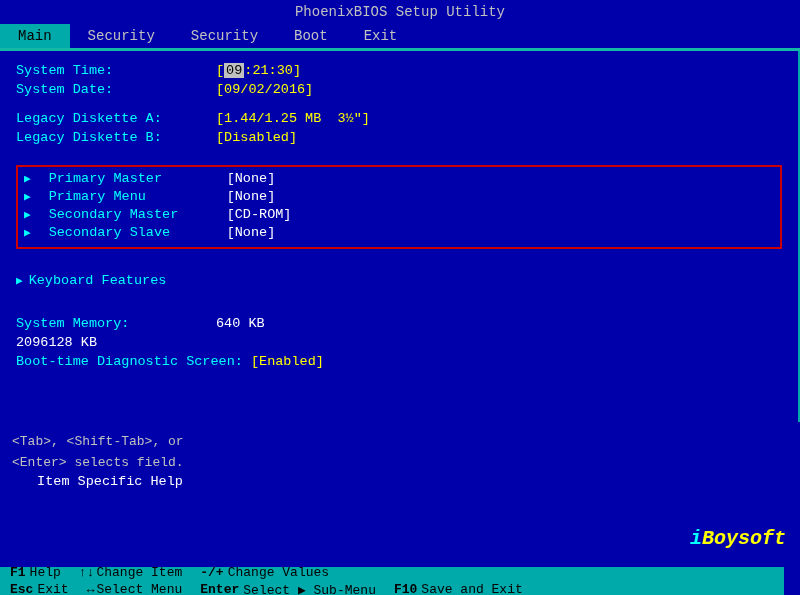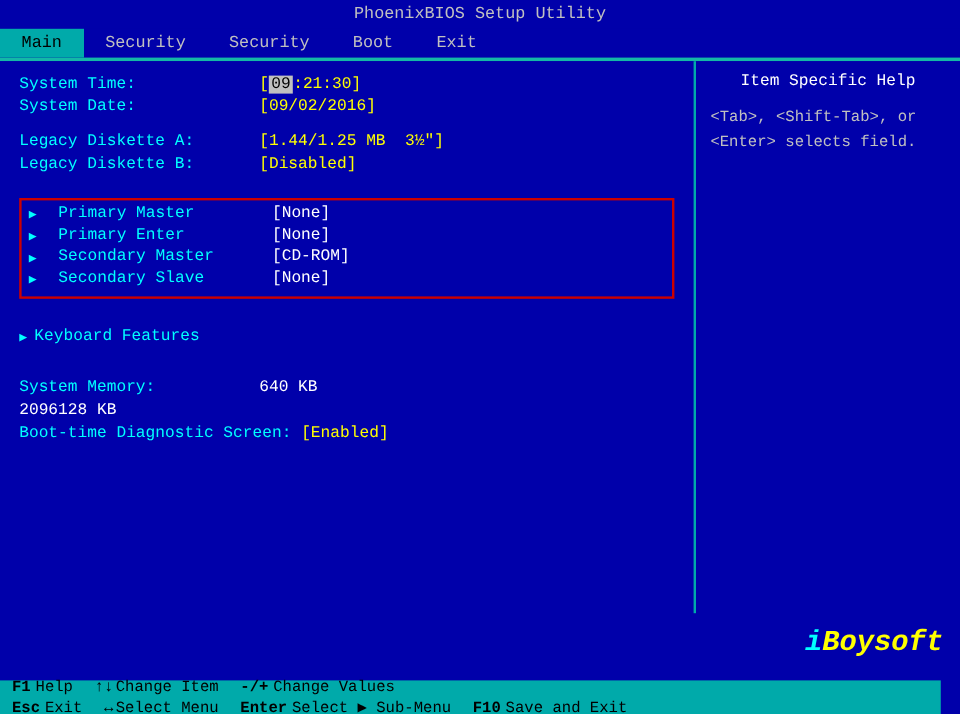--- a/index.html
+++ b/index.html
@@ -36,20 +36,21 @@
     }
     .menu-item.active {
       background: #00aaaa;
       color: #000000;
     }
 
     
     #main-layout {
       display: flex;
       height: 460px;
+      flex-direction: column;
     }
 
     
     #left-panel {
       flex: 1;
       background: #0000aa;
       padding: 12px 16px;
       border-right: 2px solid #00aaaa;
     }
 
@@ -134,21 +135,21 @@
       color: #c0c0c0;
       font-size: 13px;
       line-height: 1.6;
     }
 
     
     #brand {
       position: absolute;
       bottom: 45px;
       right: 14px;
-      font-size: 24px;
+      font-size: 20px;
       font-weight: bold;
       font-style: italic;
     }
     #brand-i { color: #00ffff; }
     #brand-rest { color: #ffff00; }
 
     
     #bottom-bar {
       position: absolute;
       bottom: 0;
@@ -233,21 +234,21 @@
     <div class="spacer"></div>
 
     <div id="drive-section">
       <div class="drive-row">
         <span class="drive-arrow">▶</span>
         <span class="drive-label">Primary Master</span>
         <span class="drive-value">[None]</span>
       </div>
       <div class="drive-row">
         <span class="drive-arrow">▶</span>
-        <span class="drive-label">Primary Enter</span>
+        <span class="drive-label">Primary Menu</span>
         <span class="drive-value">[None]</span>
       </div>
       <div class="drive-row">
         <span class="drive-arrow">▶</span>
         <span class="drive-label">Secondary Master</span>
         <span class="drive-value">[CD-ROM]</span>
       </div>
       <div class="drive-row">
         <span class="drive-arrow">▶</span>
         <span class="drive-label">Secondary Slave</span>
@@ -274,24 +275,24 @@
       </div>
       <div class="field-row">
         <span class="field-label">Boot-time Diagnostic Screen:</span>
         <span class="field-value">&nbsp;[Enabled]</span>
       </div>
     </div>
 
   </div>
 
   <div id="right-panel">
-    <div id="help-title">Item Specific Help</div>
     <div id="help-text">
       &lt;Tab&gt;, &lt;Shift-Tab&gt;, or &lt;Enter&gt; selects field.
     </div>
+    <div id="help-title">Item Specific Help</div>
   </div>
 
 </div>
 
 <div id="brand">
   <span id="brand-i">i</span><span id="brand-rest">Boysoft</span>
 </div>
 
 <div id="bottom-bar">
   <div style="display:flex; flex-direction:column; width:100%; font-size:13px;">

